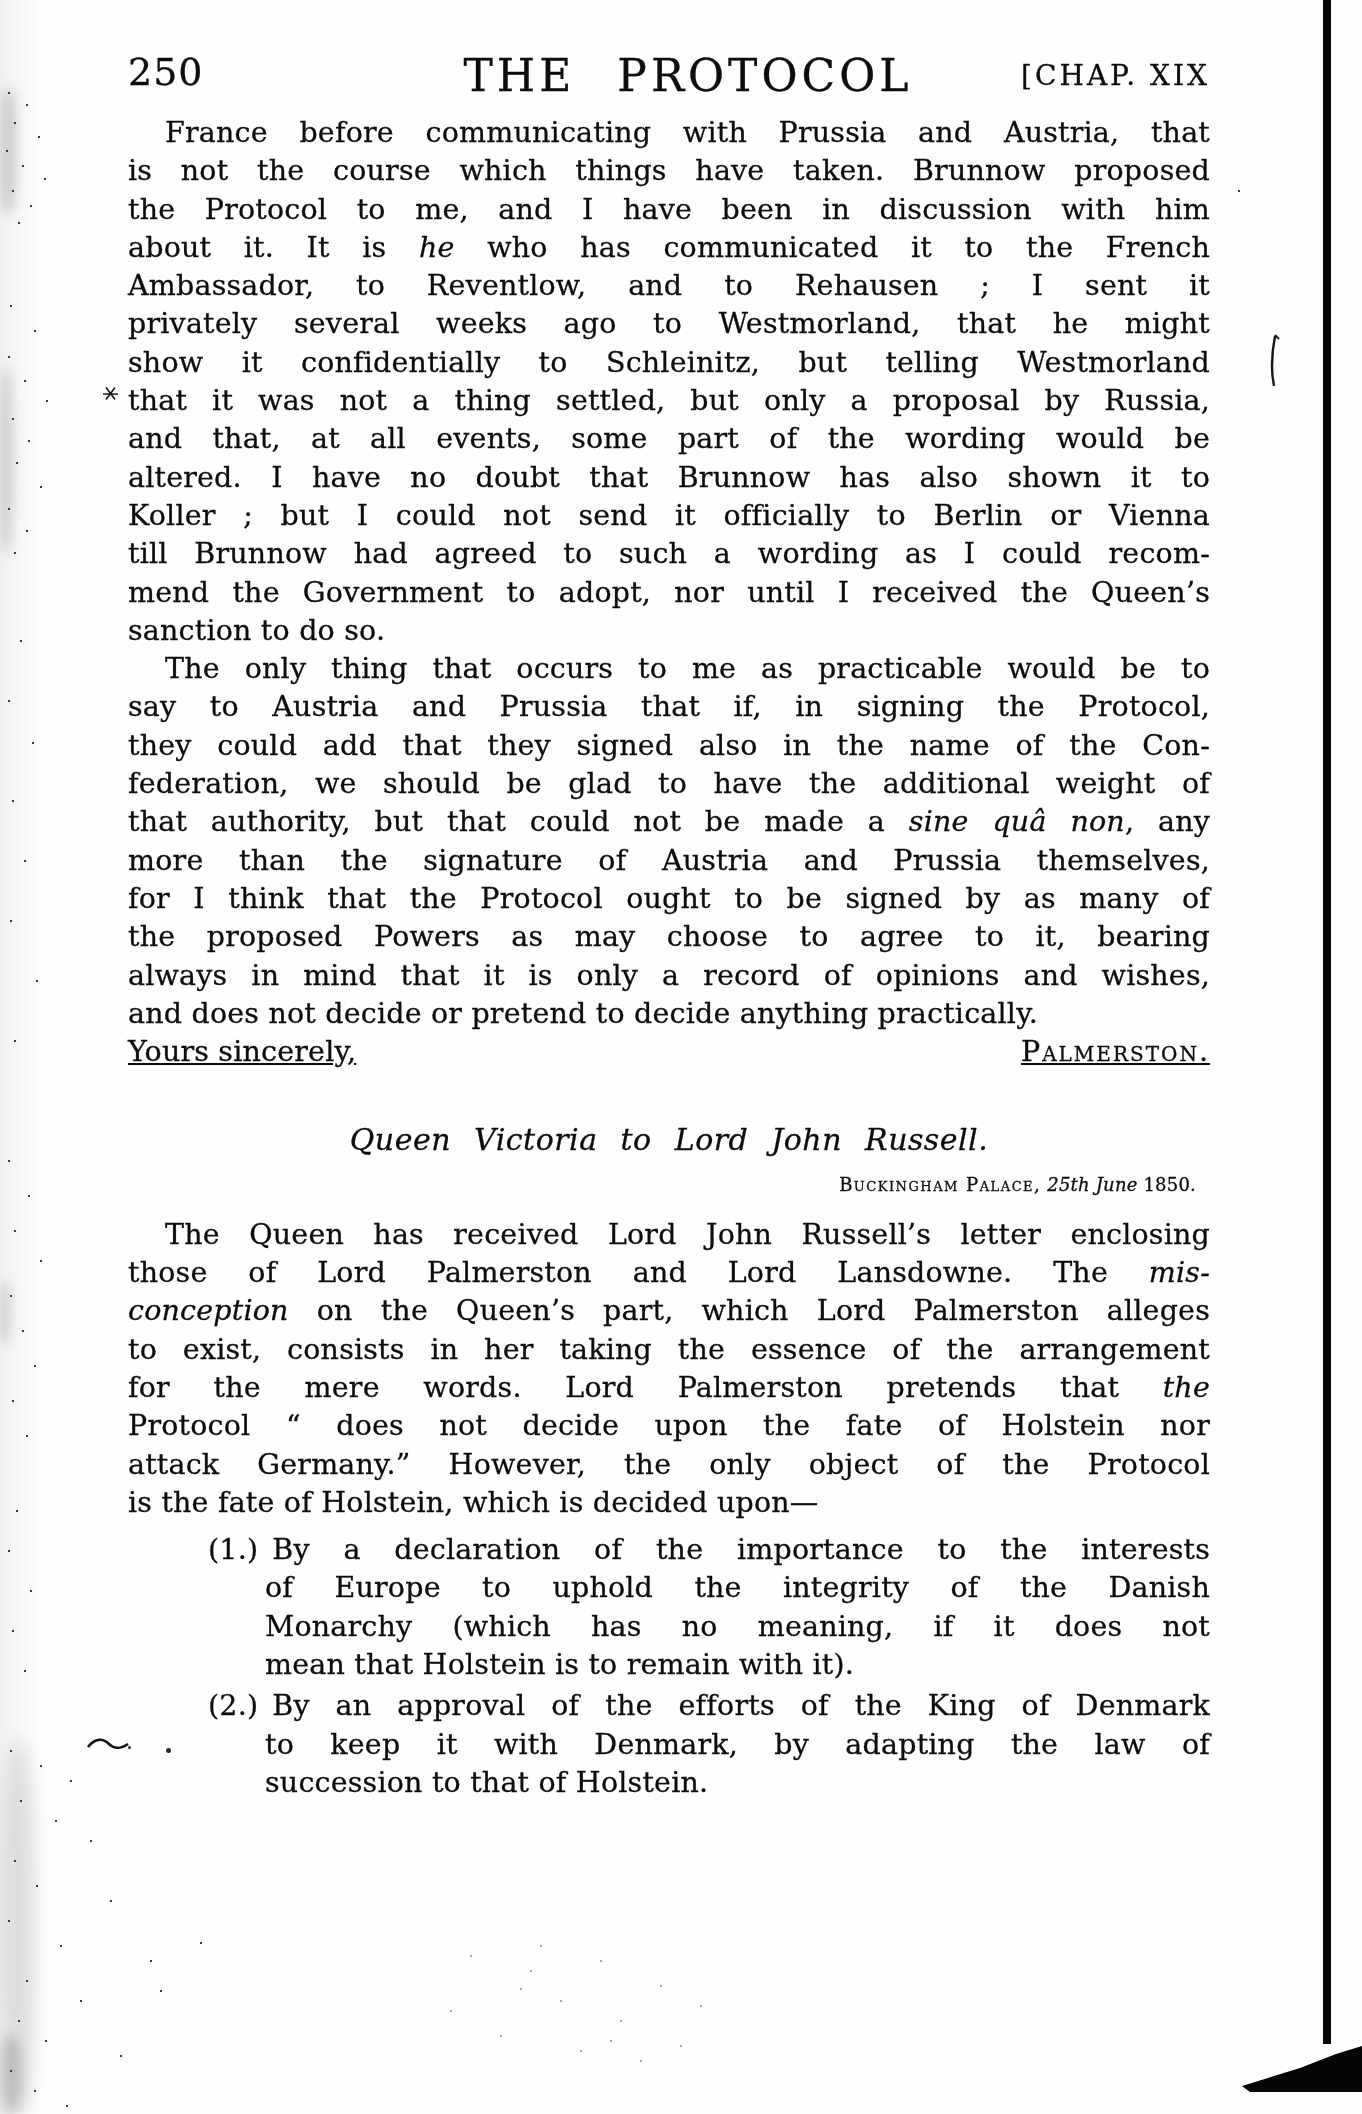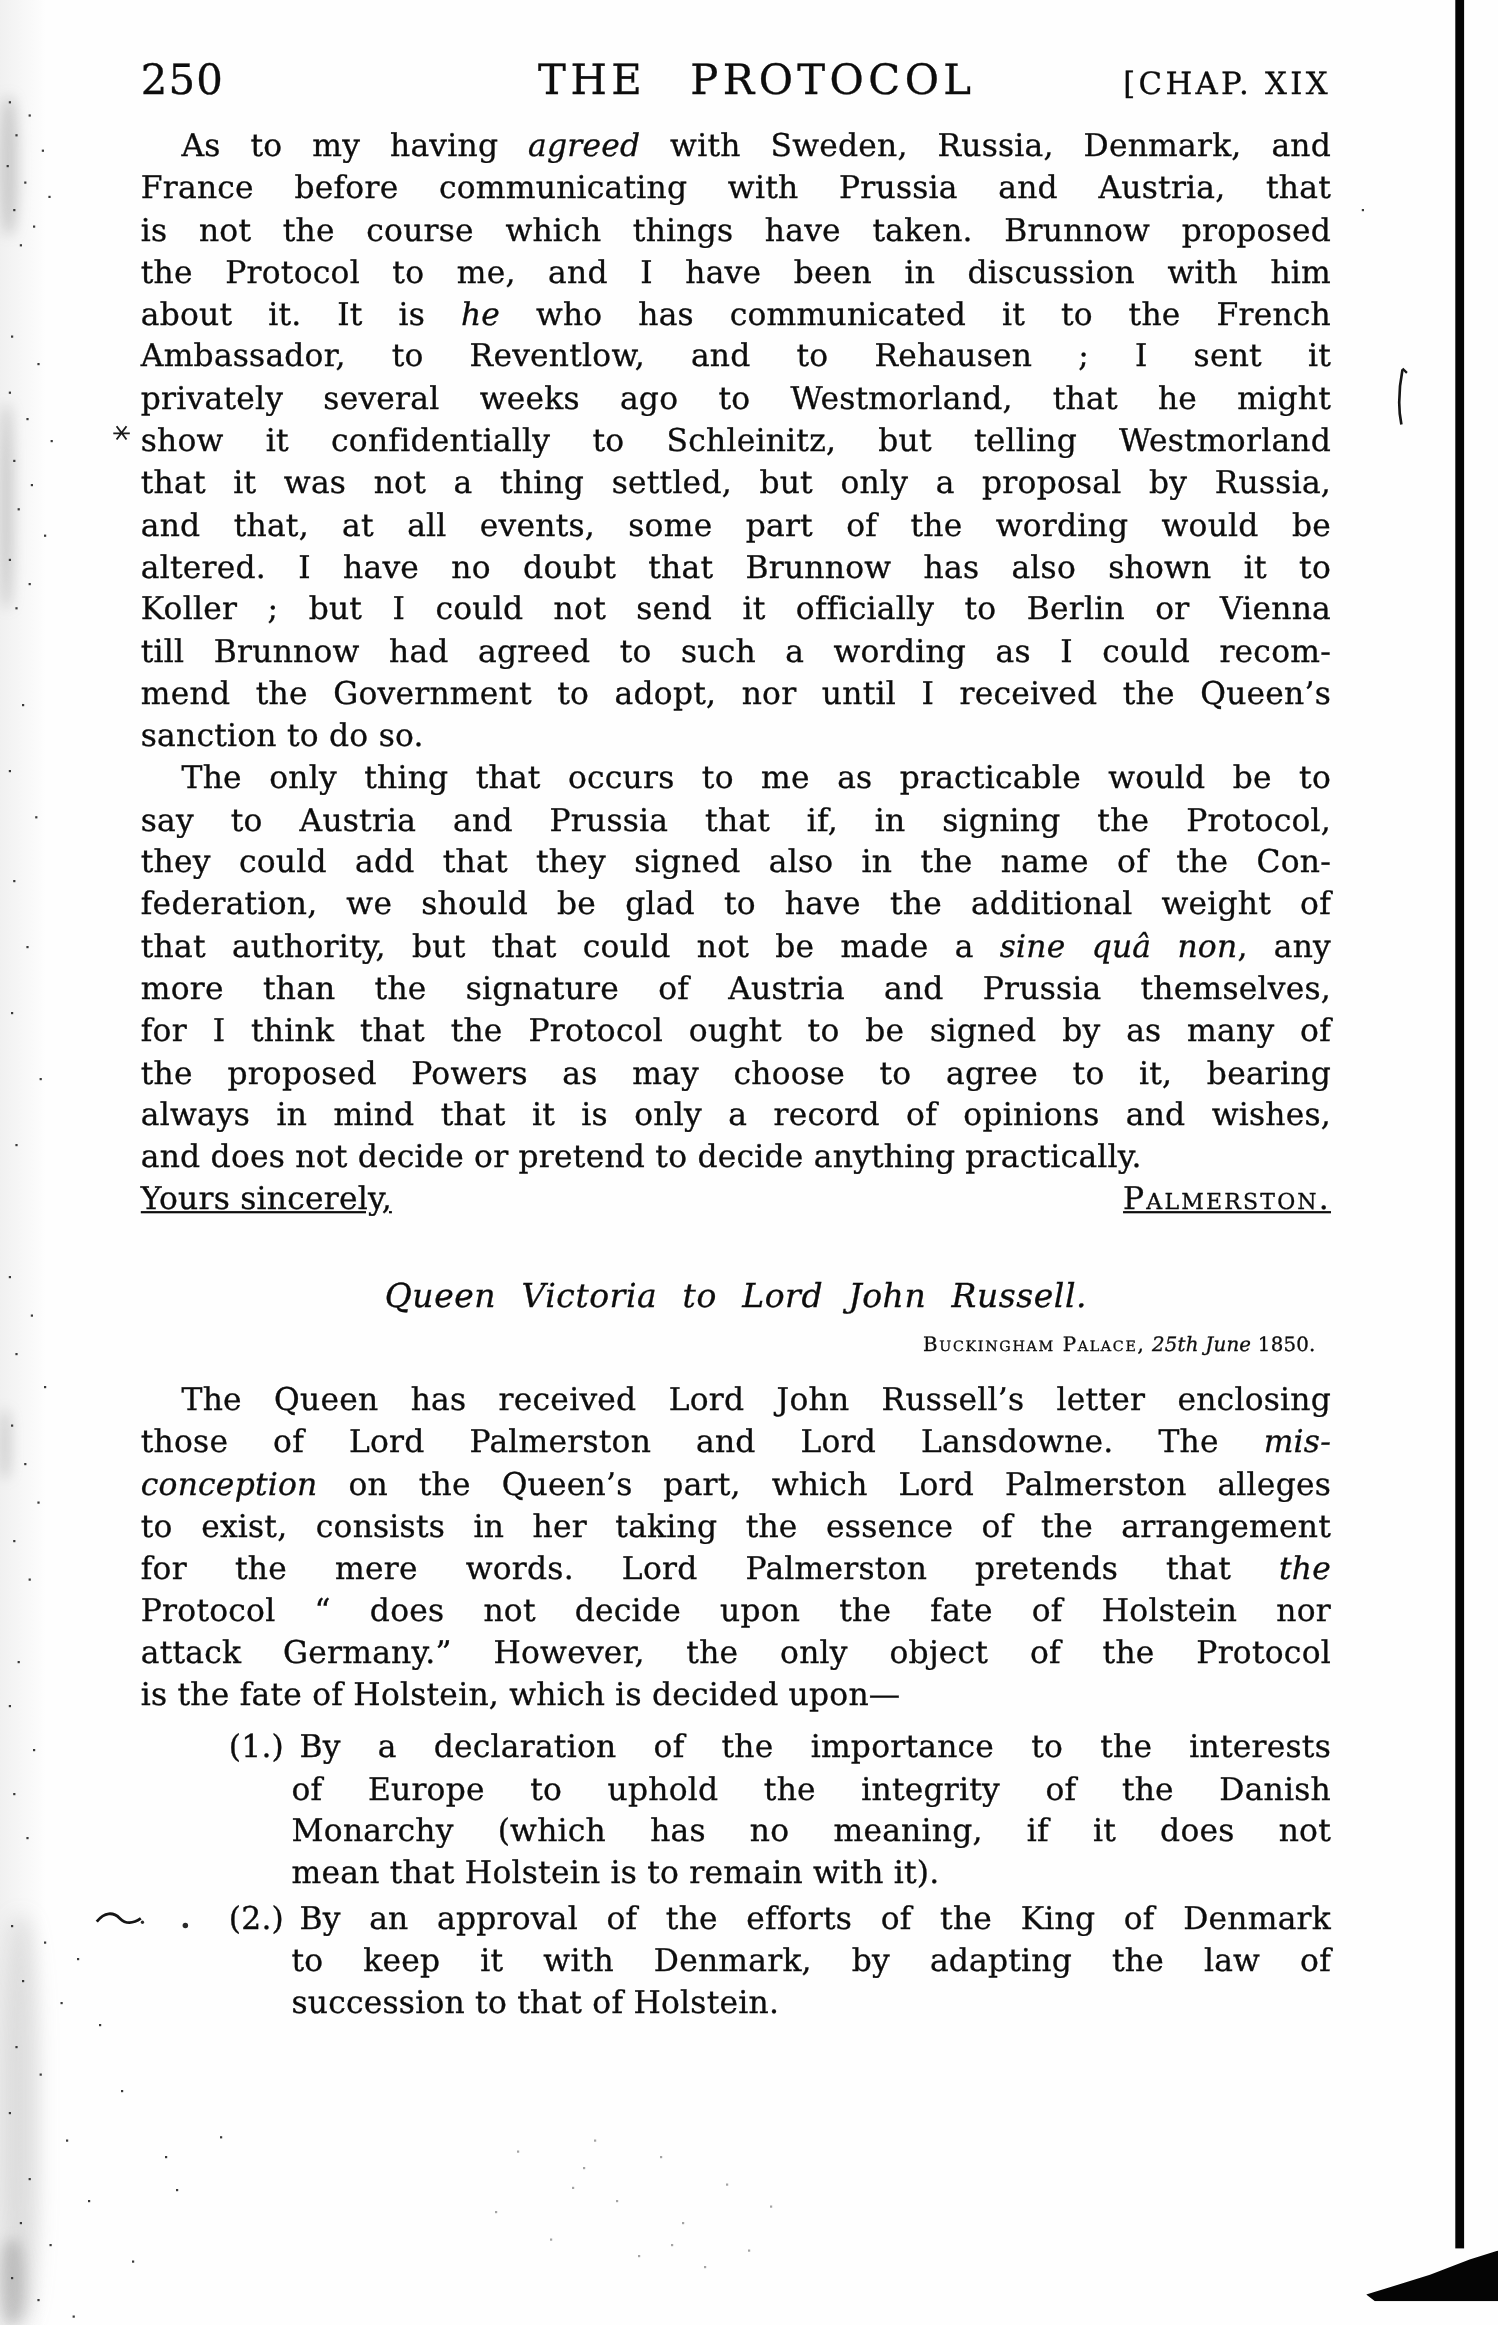--- a/index.html
+++ b/index.html
@@ -6,21 +6,21 @@
   body{width:1362px;height:2114px;overflow:hidden;background:#e9e9e9;}
   .page{
     position:relative;width:1362px;height:2114px;background:#fefefe;
     font-family:"DejaVu Serif","Liberation Serif",serif;color:#0d0d0d;padding-left:20px;
     -webkit-text-stroke:0.3px #0d0d0d;
   }
   .textblock{position:absolute;left:128px;top:50px;width:1082px;}
   
   .hdr{display:flex;align-items:baseline;height:48px;position:relative;}
   .hdr-num{font-size:38px;letter-spacing:1px;}
-  .hdr-title{position:absolute;left:38px;right:0;text-align:center;font-size:38px;letter-spacing:4px;word-spacing:24px;}
+  .hdr-title{position:absolute;left:38px;right:0;text-align:center;font-size:44px;letter-spacing:4px;word-spacing:24px;}
   .hdr-chap{margin-left:auto;font-size:28px;letter-spacing:3px;}
   
   .letter{margin-top:16px;font-size:28.5px;line-height:38.3px;letter-spacing:0.2px;}
   .line{text-align:justify;text-align-last:justify;}
   .line.last{text-align-last:left;}
   .para.indent > .line:first-child{text-indent:37px;}
   .it{font-style:italic;}
   .closing-row{display:flex;justify-content:space-between;text-decoration:underline;}
   .sig{font-variant:small-caps;letter-spacing:2px;}
   
@@ -83,21 +83,20 @@
   <div class="textblock">
 
     <div class="hdr">
       <span class="hdr-num">250</span>
       <span class="hdr-title">THE PROTOCOL</span>
       <span class="hdr-chap">[CHAP. XIX</span>
     </div>
 
     <div class="letter">
       <div class="para indent">
-          <div class="line">As to my having <span class="it">agreed</span> with Sweden, Russia, Denmark, and</div>
           <div class="line">France before communicating with Prussia and Austria, that</div>
           <div class="line">is not the course which things have taken.  Brunnow proposed</div>
           <div class="line">the Protocol to me, and I have been in discussion with him</div>
           <div class="line">about it.  It is <span class="it">he</span> who has communicated it to the French</div>
           <div class="line">Ambassador, to Reventlow, and to Rehausen ;  I sent it</div>
           <div class="line">privately several weeks ago to Westmorland, that he might</div>
           <div class="line">show it confidentially to Schleinitz, but telling Westmorland</div>
           <div class="line">that it was not a thing settled, but only a proposal by Russia,</div>
           <div class="line">and that, at all events, some part of the wording would be</div>
           <div class="line">altered.  I have no doubt that Brunnow has also shown it to</div>

